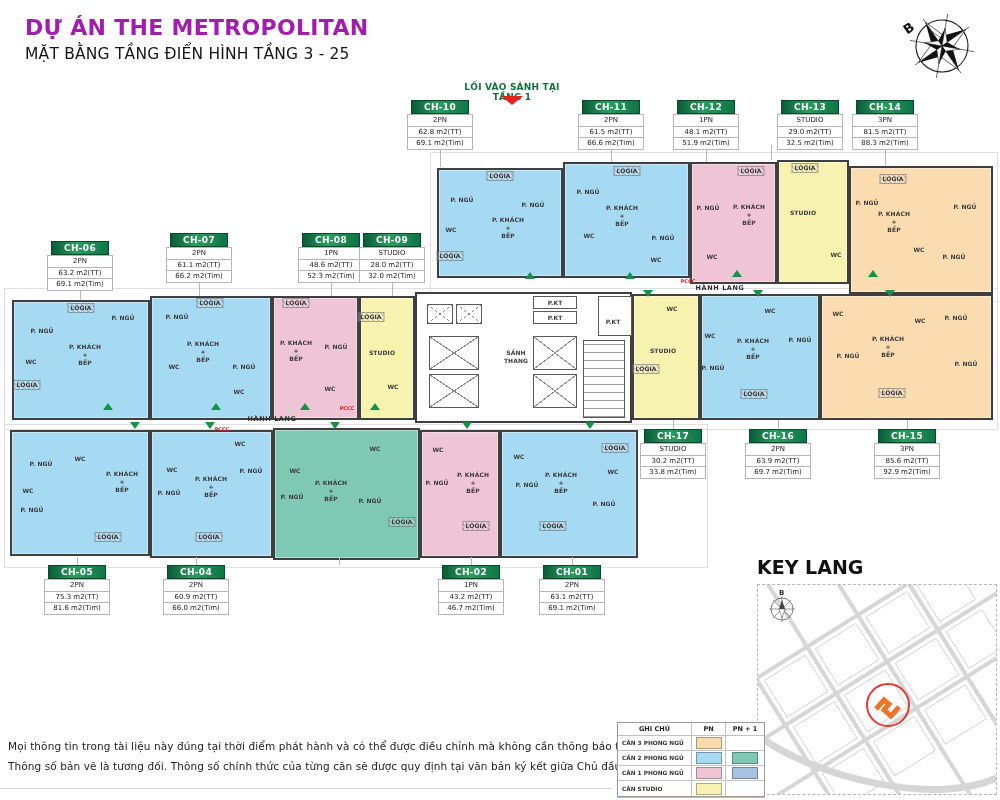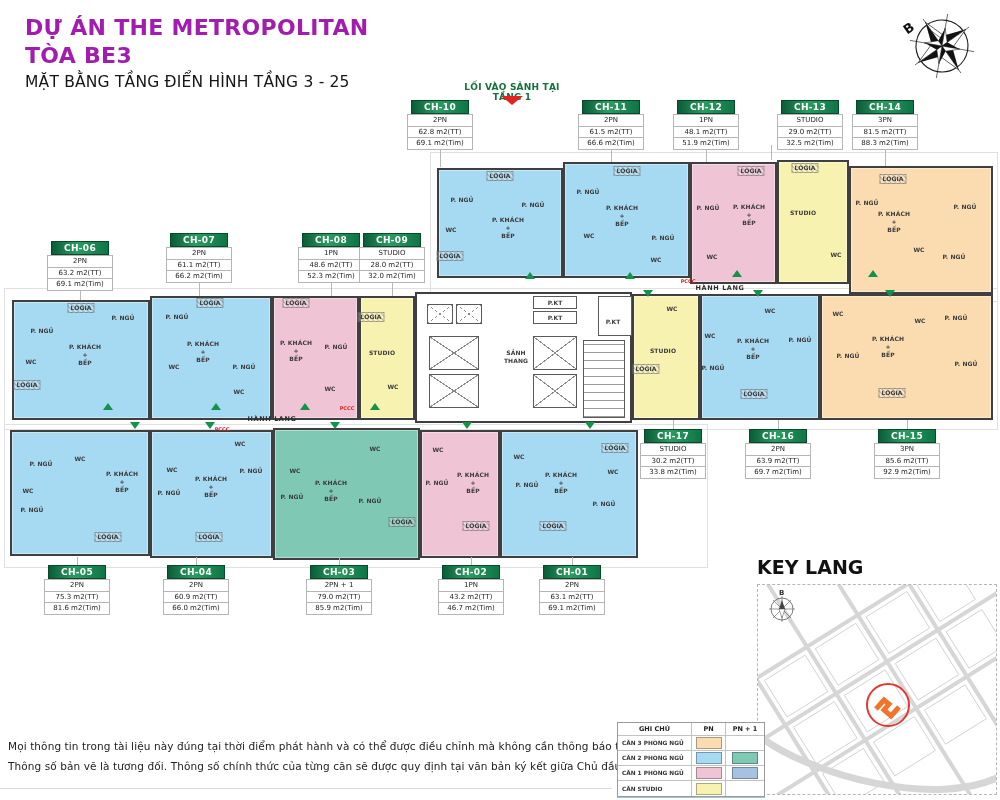--- a/index.html
+++ b/index.html
@@ -67,21 +67,20 @@
   .footer-line{position:absolute;left:8px;font-size:10.5px;color:#222;letter-spacing:.1px}
   .footer-rule{position:absolute;left:0;top:788px;width:612px;height:1px;background:#dcdcdc}
 </style>
 </head>
 <body>
 
 <div class="page">
 
   <div class="title-block">
     <div class="title-line">DỰ ÁN THE METROPOLITAN</div>
-    <div class="title-line">TÒA BE3</div>
     <div class="subtitle">MẶT BẰNG TẦNG ĐIỂN HÌNH TẦNG 3 - 25</div>
   </div>
 
   <svg style="position:absolute;left:886px;top:4px" width="104" height="80" viewBox="0 0 104 80">
     <g transform="rotate(-35 56 42)">
       <circle cx="56" cy="42" r="26" fill="none" stroke="#1c1c1c" stroke-width="1.1"></circle>
       <g stroke="#1c1c1c" stroke-width="0.6">
         <line x1="56" y1="9" x2="56" y2="75"></line>
         <line x1="23" y1="42" x2="89" y2="42"></line>
         <line x1="33" y1="19" x2="79" y2="65"></line>
@@ -377,26 +376,20 @@
         <div class="card-r">81.6 m2(Tim)</div>
       </div>
       <div class="conn" style="left: 77px; top: 557px; height: 8px;"></div>
       <div class="card" style="left: 163px; top: 565px;">
         <div class="card-h">CH-04</div>
         <div class="card-r">2PN</div>
         <div class="card-r">60.9 m2(TT)</div>
         <div class="card-r">66.0 m2(Tim)</div>
       </div>
       <div class="conn" style="left: 196px; top: 557px; height: 8px;"></div>
-      <div class="card" style="left: 306px; top: 565px;">
-        <div class="card-h">CH-03</div>
-        <div class="card-r">2PN + 1</div>
-        <div class="card-r">79.0 m2(TT)</div>
-        <div class="card-r">85.9 m2(Tim)</div>
-      </div>
       <div class="conn" style="left: 339px; top: 557px; height: 8px;"></div>
       <div class="card" style="left: 438px; top: 565px;">
         <div class="card-h">CH-02</div>
         <div class="card-r">1PN</div>
         <div class="card-r">43.2 m2(TT)</div>
         <div class="card-r">46.7 m2(Tim)</div>
       </div>
       <div class="conn" style="left: 471px; top: 557px; height: 8px;"></div>
       <div class="card" style="left: 539px; top: 565px;">
         <div class="card-h">CH-01</div>

